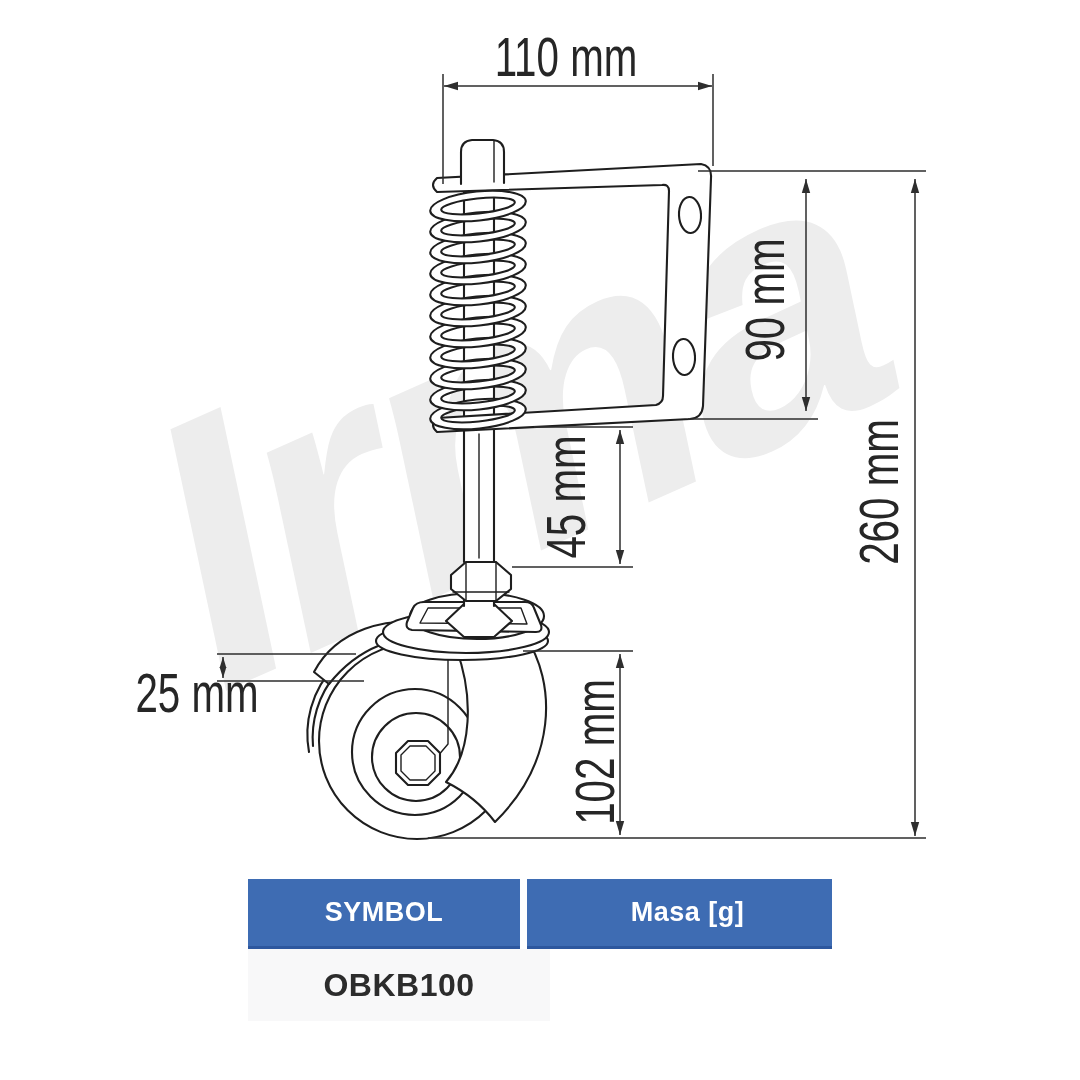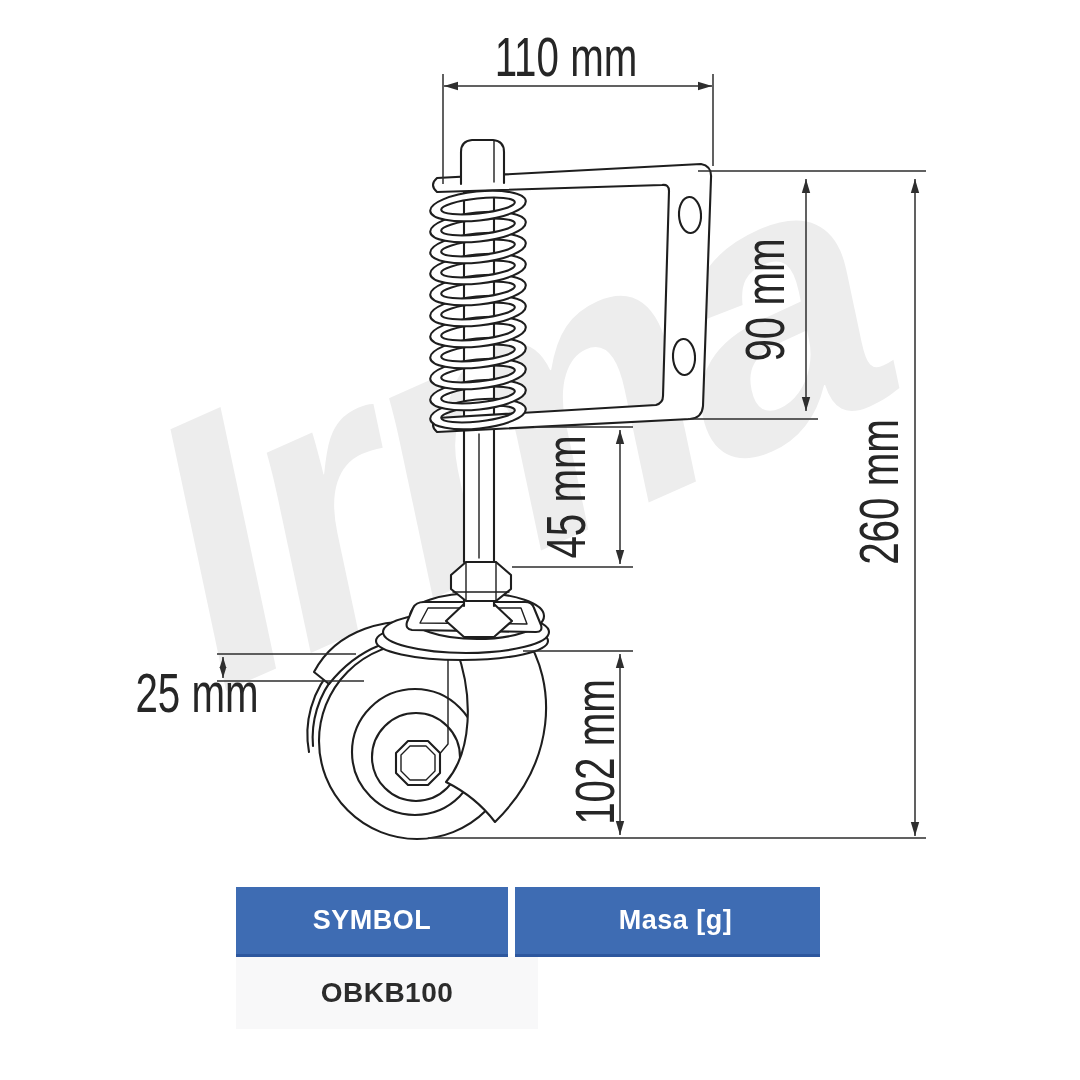--- a/index.html
+++ b/index.html
@@ -9,27 +9,27 @@
              font-weight:700;color:#ededed;letter-spacing:-14px;white-space:nowrap;
              transform:rotate(-24deg) skewX(-12deg);transform-origin:0 50%;user-select:none;z-index:1;}
   #drawing{position:absolute;left:0;top:0;z-index:2;}
   .ln{stroke:#1e1e1e;stroke-width:2.1;fill:none;stroke-linecap:round;stroke-linejoin:round;}
   .fill{fill:#ffffff;}
   .thin{stroke-width:1.4;}
   .dim{stroke:#2e2e2e;stroke-width:1.5;fill:none;}
   .arr{fill:#2e2e2e;stroke:none;}
   .dimtxt{fill:#262626;font-family:"Liberation Sans",sans-serif;font-size:56px;}
   
-  #spec{position:absolute;left:236px;top:879px;width:584px;z-index:3;margin-top:8px;}
+  #spec{position:absolute;left:248px;top:879px;width:584px;z-index:3;}
   .trow{display:flex;gap:7px;}
   .hcell{background:#3e6cb3;border-bottom:3px solid #2d579e;color:#fff;height:67px;
          display:flex;align-items:center;justify-content:center;
          font-weight:700;font-size:27px;letter-spacing:.5px;}
   .bcell{background:#f8f8f9;height:72px;display:flex;align-items:center;justify-content:center;
-         font-size:28px;color:#454545;}
+         font-size:32px;color:#454545;}
   .c1{width:302px;} .c2{width:321px;padding-left:16px;}
   .sym{font-weight:700;color:#2c2c2c;letter-spacing:.5px;}
 </style>
 </head>
 <body>
 
 <div id="stage">
 
   <div id="watermark">Irma</div>
 

